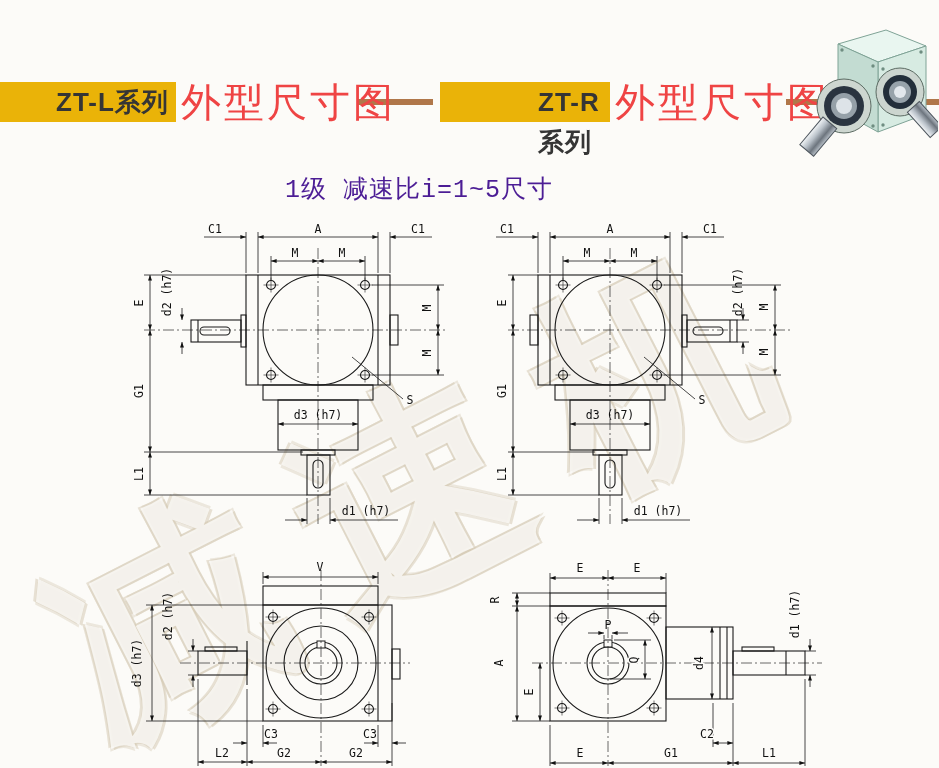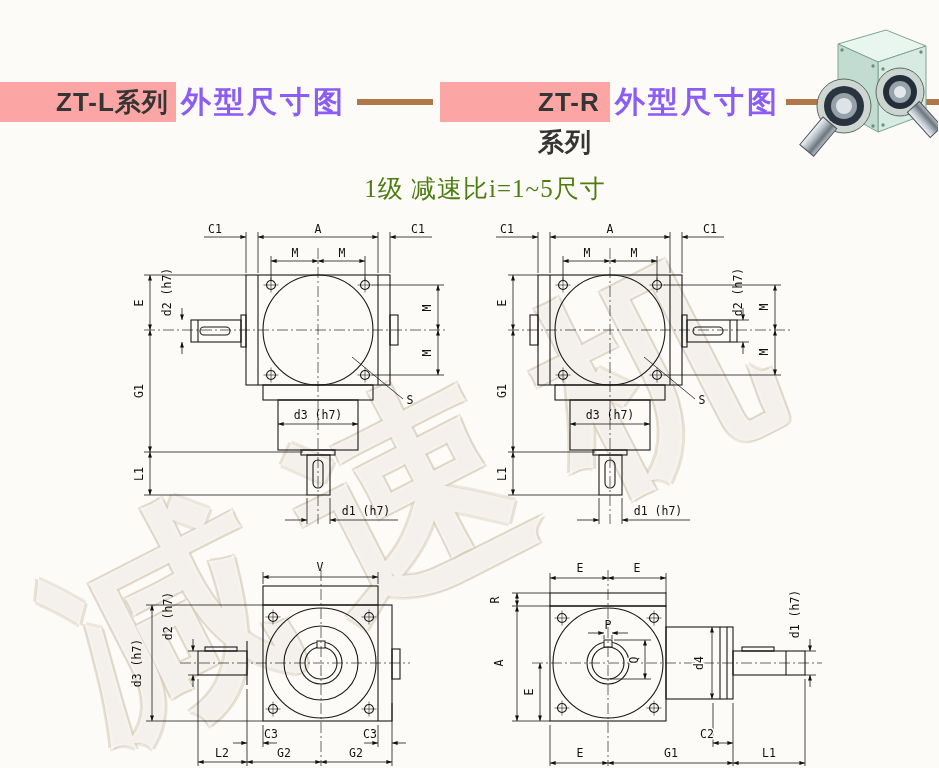--- a/index.html
+++ b/index.html
@@ -6,36 +6,36 @@
   #page{position:relative;width:939px;height:768px;background:#fcfbf8;overflow:hidden;
         font-family:"Liberation Sans","DejaVu Sans",sans-serif;}
   
   #watermark{position:absolute;left:70px;top:520px;z-index:1;white-space:nowrap;
     transform:rotate(-27deg);transform-origin:left center;
     font-size:225px;letter-spacing:45px;font-weight:bold;
     color:rgba(255,255,255,0.72);
     text-shadow:2px 2px 0 rgba(213,203,180,.55), -2px -2px 0 rgba(213,203,180,.55),
                 2px -2px 0 rgba(213,203,180,.4), -2px 2px 0 rgba(213,203,180,.4);}
   
-  .gblock{position:absolute;top:82px;height:40px;background:#fca5a5;z-index:3;}
+  .gblock{position:absolute;top:82px;height:40px;background:#eab308;z-index:3;}
   #gblock-l{left:0;width:176px;}
   #gblock-r{left:440px;width:170px;}
   .series{position:absolute;top:0;height:40px;line-height:40px;font-weight:900;
           font-size:26px;color:#353535;letter-spacing:1px;}
   #series-l{left:56px;} #series-r{left:55px;margin-left:43px;}
   .htitle{position:absolute;top:80px;height:44px;line-height:44px;z-index:3;
-          font-size:30px;color:#8b5cf6;letter-spacing:3px;font-weight:700;}
+          font-size:40px;color:#ef4444;letter-spacing:3px;font-weight:400;}
   #htitle-l{left:181px;} #htitle-r{left:615px;}
   .brownline{position:absolute;top:99px;height:6px;background:#b0774a;z-index:2;}
   #brown-l{left:357px;width:76px;}
   #brown-r{left:786px;width:153px;}
   
   #section-title{position:absolute;left:285px;top:172px;width:400px;z-index:3;
-    text-align:center;font-family:Liberation Serif, serif;
-    font-size:25px;color:#4d7c0f;letter-spacing:1px;}
+    text-align:left;font-family:Liberation Mono, monospace;
+    font-size:25px;color:#4c1d95;letter-spacing:1px;}
   
   #drawings{position:absolute;left:0;top:0;z-index:2;}
   .ol{fill:none;stroke:#1a1a1a;stroke-width:1.1;}
   .tl{fill:none;stroke:#1a1a1a;stroke-width:0.8;}
   .cl{fill:none;stroke:#1a1a1a;stroke-width:0.65;stroke-dasharray:11 3 2 3;}
   .xh{stroke:#1a1a1a;stroke-width:0.6;}
   .dt{font-family:"DejaVu Sans Mono","Liberation Mono",monospace;font-size:11.5px;
       fill:#111;text-anchor:middle;}
   .bgw{stroke:#fcfbf8;stroke-width:3px;paint-order:stroke;}
   .notch{fill:#fcfbf8;stroke:#1a1a1a;stroke-width:1;}

